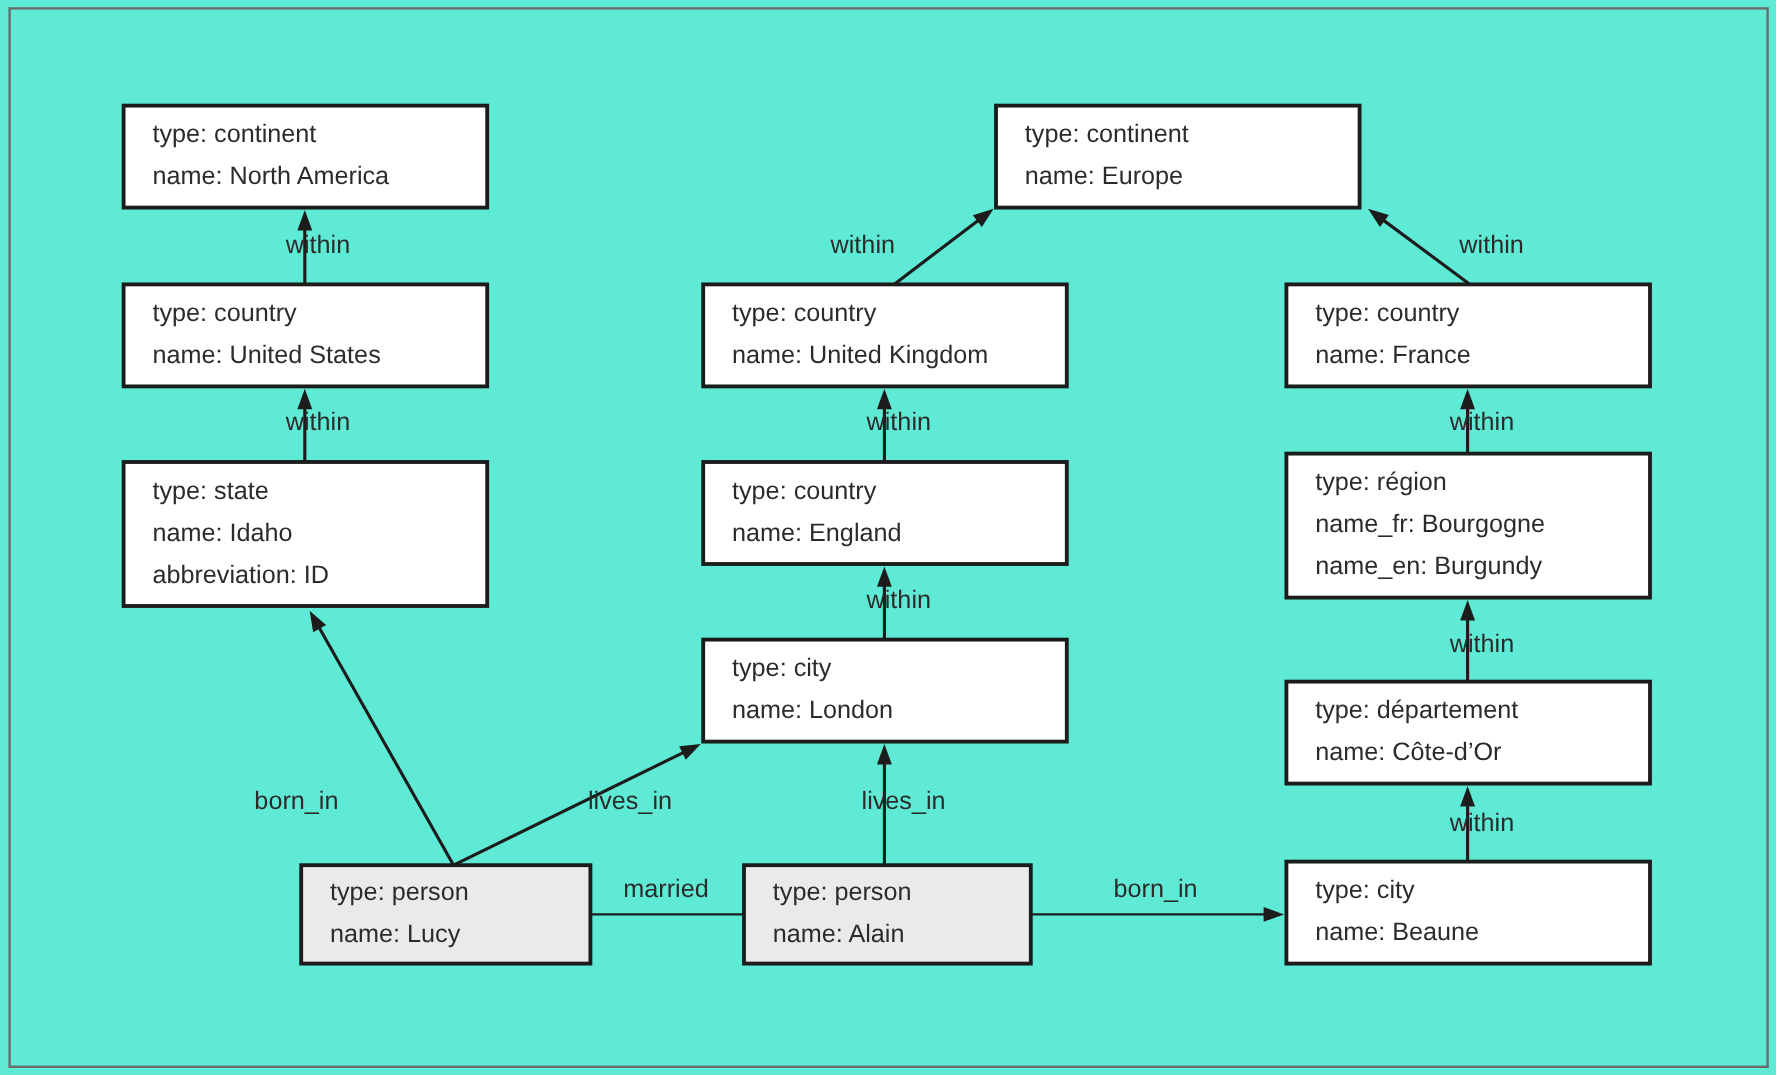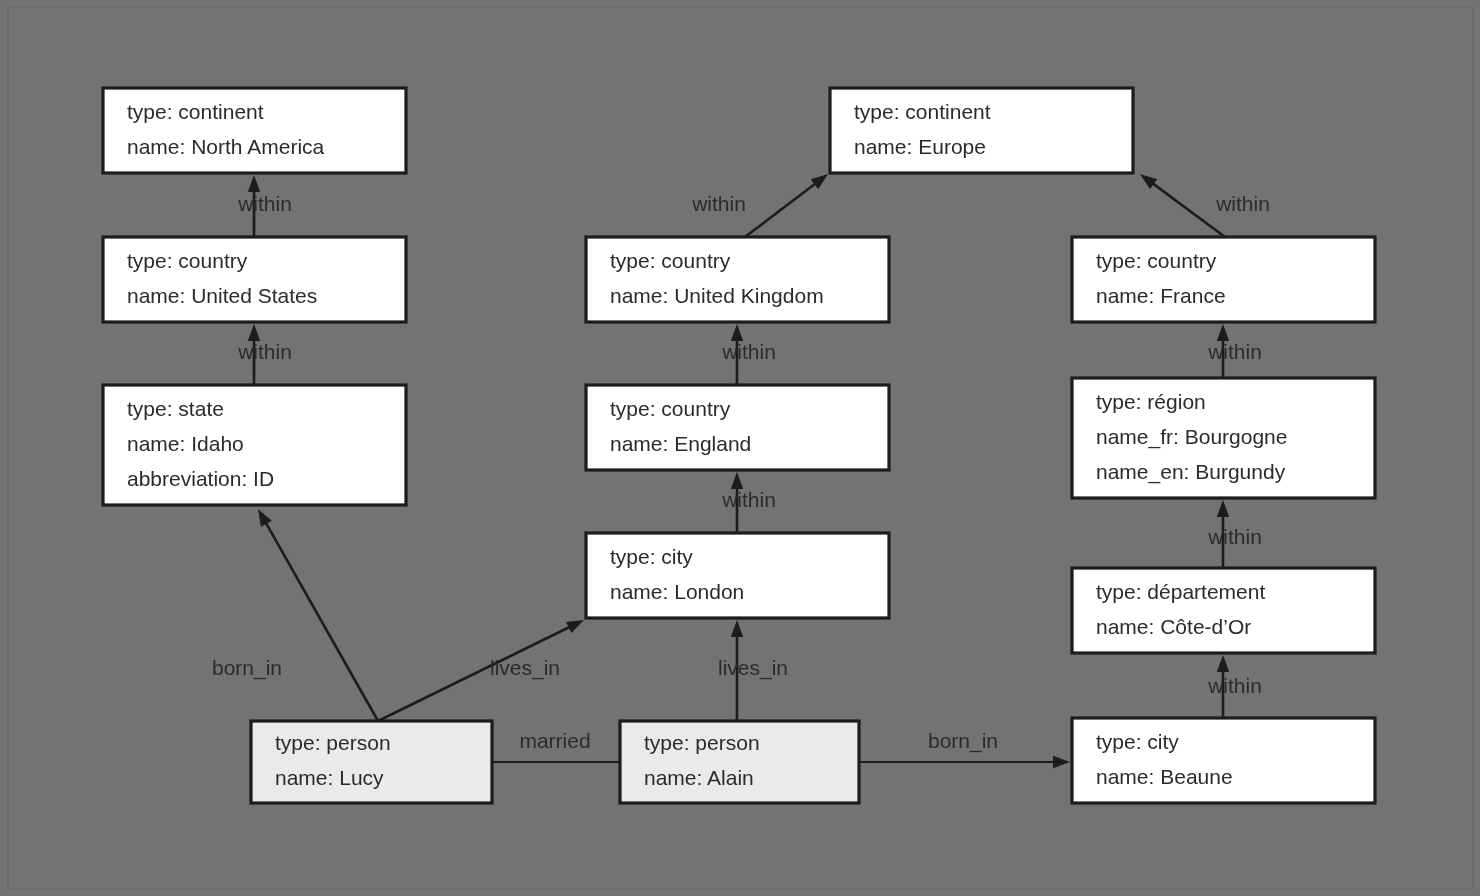--- a/index.html
+++ b/index.html
@@ -11,21 +11,21 @@
   body {
     width: 1480px;
     height: 896px;
     font-family: "Liberation Sans", "DejaVu Sans", sans-serif;
     overflow: hidden;
   }
   #figure-root {
     position: relative;
     width: 1480px;
     height: 896px;
-    background: #737373;
+    background: #5eead4;
   }
   #diagram-svg {
     display: block;
     width: 1480px;
     height: 896px;
   }
   .node-rect {
     fill: #ffffff;
     stroke: #1c1c1c;
     stroke-width: 3.2;

